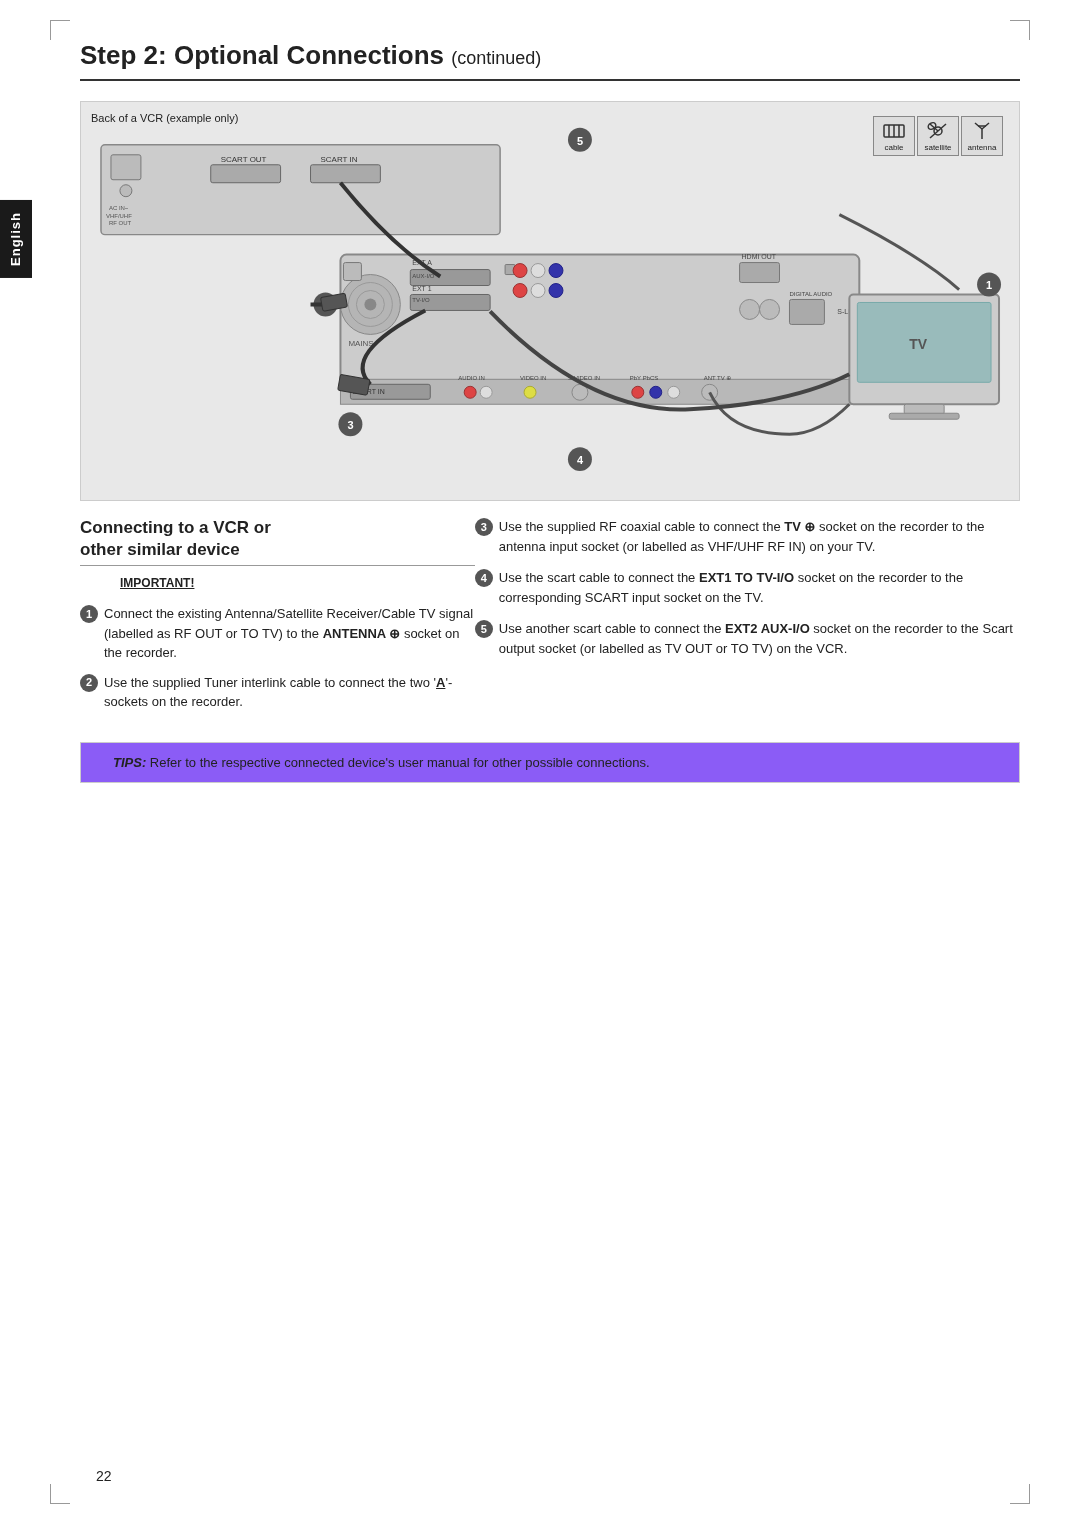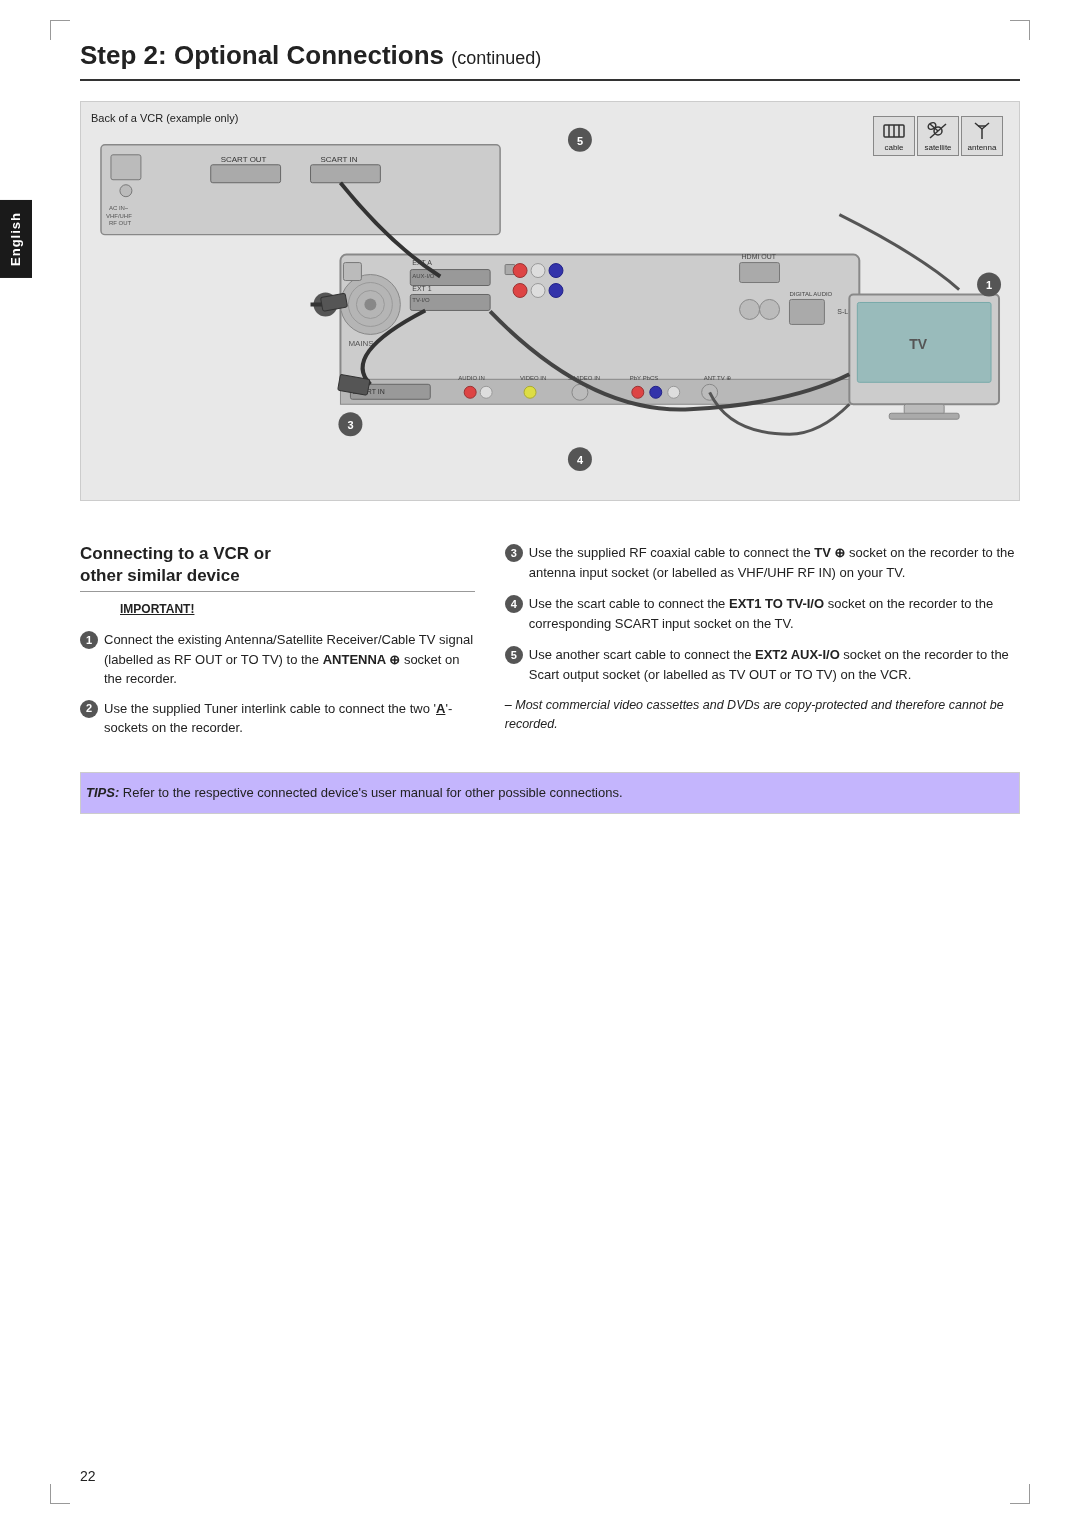--- a/index.html
+++ b/index.html
@@ -33,21 +33,21 @@
       font-size: 13px;
       font-weight: bold;
       letter-spacing: 1px;
       width: 32px;
     }
 
     
     .page-number {
       position: absolute;
       bottom: 40px;
-      left: 80px;
+      left: 96px;
       font-size: 14px;
     }
 
     
     .corner-mark {
       position: absolute;
       width: 20px;
       height: 20px;
       border-color: #999;
       border-style: solid;
@@ -68,37 +68,36 @@
     .page-title span.continued {
       font-size: 18px;
       font-weight: normal;
       text-align: right;
     }
 
     
     .diagram-box {
       border: 1px solid #ccc;
       background: #e8e8e8;
-      margin-bottom: 42px;
+      margin-bottom: 16px;
       padding: 10px;
       position: relative;
       height: 400px;
       overflow: hidden;
     }
 
     
     .diagram-svg {
       width: 100%;
       height: 360px;
     }
 
     
     .two-col {
       display: flex;
-      gap: 30px;
       margin-bottom: 20px;
     }
 
     .col-left {
       flex: 0 0 42%;
     }
 
     .col-right {
       flex: 1;
     }
@@ -195,23 +194,23 @@
     }
 
     .helpful-hints .hint-title {
       font-style: italic;
       font-weight: normal;
       margin-bottom: 4px;
     }
 
     
     .tips-box {
-      background: #c4b5fd;
+      background: #8b5cf6;
       border: 1px solid #ccc;
-      padding: 10px 5px;
+      padding: 10px 32px;
       font-size: 13px;
       line-height: 1.5;
       margin-top: 20px;
     }
 
     .tips-box strong {
       font-style: italic;
       font-weight: bold;
     }
 
@@ -459,21 +458,20 @@
           <span class="num-circle">4</span>
           <span>Use the scart cable to connect the <b>EXT1 TO TV-I/O</b> socket on the recorder to the corresponding SCART input socket on the TV.</span>
         </li>
         <li>
           <span class="num-circle">5</span>
           <span>Use another scart cable to connect the <b>EXT2 AUX-I/O</b> socket on the recorder to the Scart output socket (or labelled as TV OUT or TO TV) on the VCR.</span>
         </li>
       </ul>
 
       <div class="helpful-hints">
-        <p>– Most commercial video cassettes and DVDs are copy-protected and therefore cannot be recorded.</p>
         <br>
       </div>
     </div>
   </div>
 
   <div class="tips-box">
     <strong>TIPS:</strong>
     <span> </span><span>Refer to the respective connected device's user manual for other possible connections.</span>
   </div>
 

